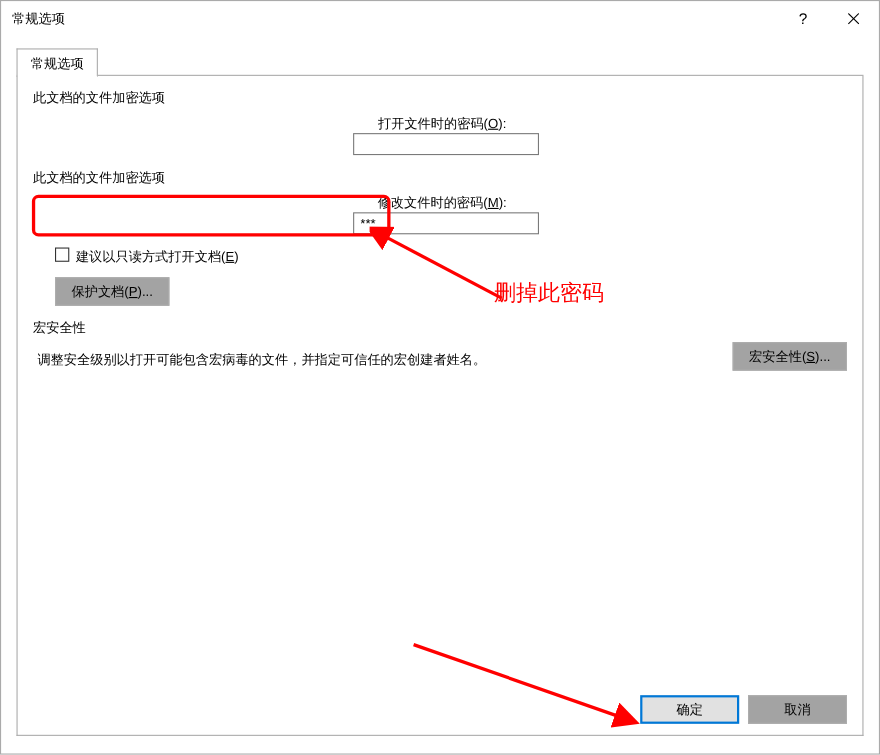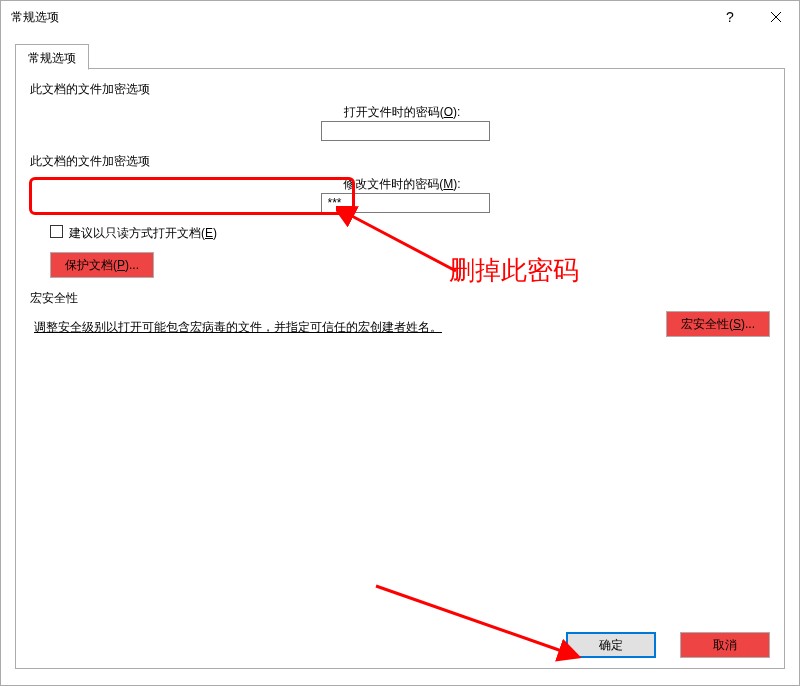--- a/index.html
+++ b/index.html
@@ -15,29 +15,29 @@
     .tab { position: absolute; top: 3px; left: 0; height: 26px; line-height: 26px; padding: 0 12px; border: 1px solid #ababab; border-bottom-color: #fff; background: #fff; }
     .tabbody { border: 1px solid #ababab; border-top: none; padding: 12px 14px 4px; height: 600px; position: relative; }
     .section-label { margin-bottom: 6px; }
     .row { display: flex; align-items: center; margin: 4px 0 12px 10px; flex-direction: column; }
     .row-label { white-space: nowrap; margin-right: 6px; }
     .underline { text-decoration: underline; }
     .input { flex: 1; height: 22px; border: 1px solid #7a7a7a; padding: 2px 6px; background: #fff; }
     .highlight-box { position: absolute; border: 3px solid #f00; border-radius: 6px; top: 108px; left: 13px; width: 326px; height: 38px; pointer-events: none; }
     .check-row { display: flex; align-items: flex-start; margin: 6px 0 10px 20px; }
     .checkbox { width: 13px; height: 13px; border: 1px solid #333; margin-right: 6px; display: inline-block; }
-    .btn { border: 1px solid #adadad; background: #ef4444; height: 26px; padding: 0 14px; line-height: 24px; cursor: default; }
+    .btn { border: 1px solid #adadad; background: #a3a3a3; height: 26px; padding: 0 14px; line-height: 24px; cursor: default; }
     .btn-primary { border: 2px solid #0078d7; background: #e1e1e1; height: 26px; width: 90px; text-align: center; line-height: 22px; }
     .protect-row { margin: 0 0 12px 20px; }
-    .macro-desc { margin: 6px 0 0 4px; text-decoration: underline; }
+    .macro-desc { margin: 6px 0 0 4px; }
     .macro-row { display: flex; align-items: center; justify-content: space-between; margin-top: -2px; }
     .macro-btn-wrap { }
-    .footer { position: absolute; right: 14px; bottom: 10px; display: flex; gap: 24px; }
+    .footer { position: absolute; right: 14px; bottom: 10px; display: flex; gap: 8px; }
     .footer .btn, .footer .btn-primary { width: 90px; text-align: center; padding: 0; }
-    .annotation-text { position: absolute; color: #f00; font-size: 26px; left: 448px; top: 252px; pointer-events: none; font-weight: 400; }
+    .annotation-text { position: absolute; color: #f00; font-size: 20px; left: 448px; top: 252px; pointer-events: none; font-weight: 400; }
     svg.arrow { position: absolute; pointer-events: none; }
   </style>
 </head>
 <body>
 
 <div class="titlebar">
   <span class="title">常规选项</span>
   <span class="title-spacer"></span>
   <span class="title-help">?</span>
   <span class="title-close">

